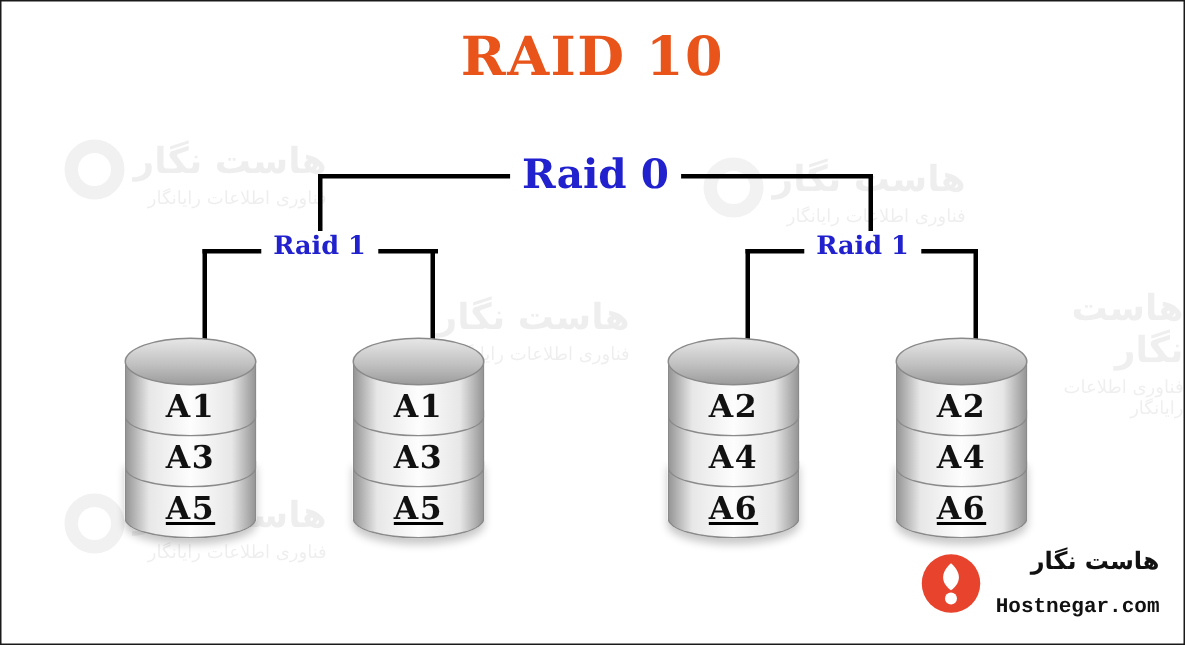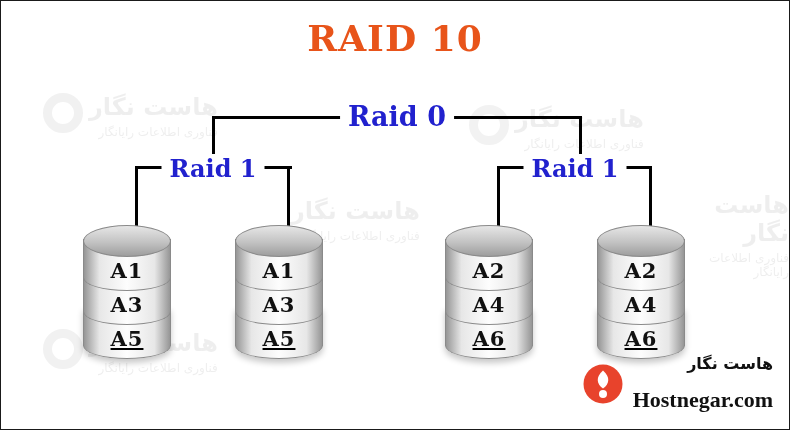--- a/index.html
+++ b/index.html
@@ -17,21 +17,21 @@
 
   
   .ln{position:absolute;background:#000;z-index:1;}
 
   
   .raid-label{
     position:absolute;transform:translateX(-50%);background:#fff;
     padding:0 8px;font-weight:bold;color:#2121CE;z-index:2;white-space:nowrap;
   }
   .raid0{top:100px;left:396px;font-size:27px;}
-  .raid1{top:153px;font-size:24px;}
+  .raid1{top:153px;font-size:17px;}
   .raid1.left{left:212px;}
   .raid1.right{left:574px;}
 
   
   .disk{position:absolute;top:224px;width:88px;z-index:3;}
   .cap{
     position:relative;z-index:9;height:32px;box-sizing:border-box;
     border:1px solid #8a8a8a;border-radius:50%;
     background:linear-gradient(180deg,#e6e6e6 0%,#c2c2c2 55%,#9d9d9d 100%);
   }
@@ -51,21 +51,21 @@
   .wm{position:absolute;z-index:0;opacity:.08;display:flex;align-items:flex-start;gap:6px;color:#333;
       font-family:"DejaVu Sans",sans-serif;}
   .wm-logo{width:40px;height:40px;border-radius:50%;border:9px solid #555;box-sizing:border-box;}
   .wm-l1{font-size:24px;font-weight:bold;}
   .wm-l2{font-size:12px;margin-top:4px;}
 
   
   .brand{position:absolute;right:16px;bottom:16px;display:flex;align-items:center;gap:10px;z-index:5;}
   .brand-text{display:flex;flex-direction:column;align-items:flex-end;}
   .brand-fa{font-family:"DejaVu Sans",sans-serif;font-size:16px;font-weight:bold;color:#111;}
-  .brand-url{font-family:Liberation Serif, serif;font-size:22px;font-weight:bold;color:#111;margin-top:14px;}
+  .brand-url{font-family:Liberation Mono, monospace;font-size:14px;font-weight:bold;color:#111;margin-top:14px;}
 </style>
 </head>
 <body>
 
 <div class="stage">
 
   <div class="wm" style="left:42px;top:92px">
     <div class="wm-logo"></div>
     <div>
       <div class="wm-l1" dir="rtl">هاست نگار</div>

